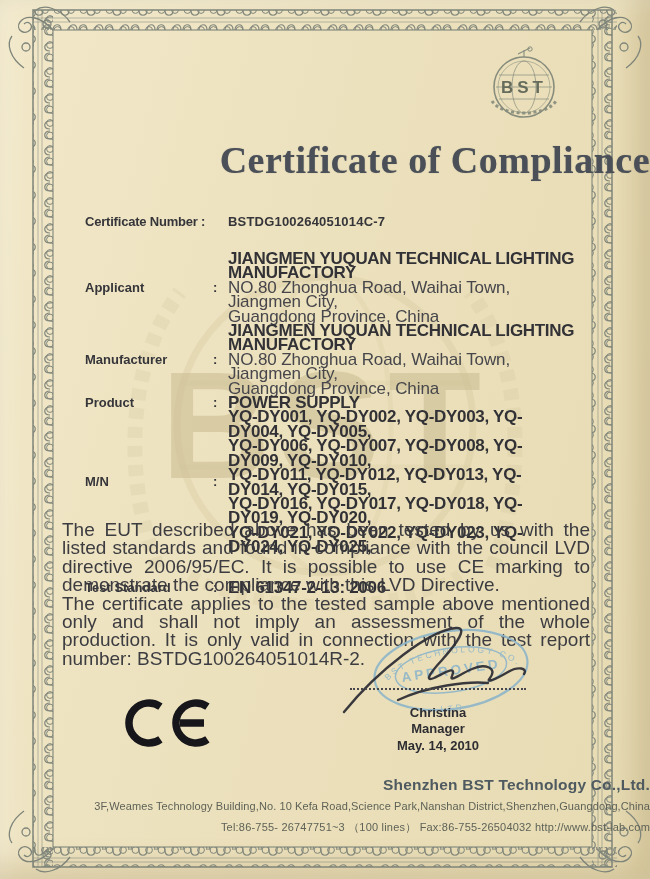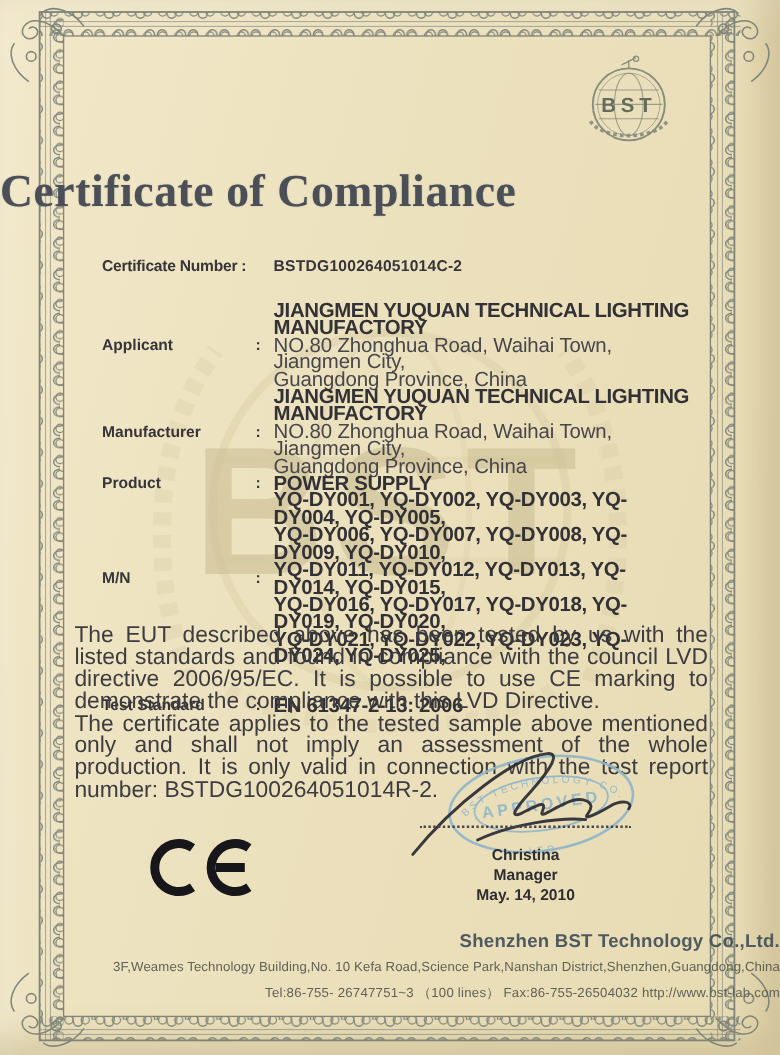--- a/index.html
+++ b/index.html
@@ -11,21 +11,21 @@
   .page{
     position:relative;width:650px;height:879px;overflow:hidden;
     background:linear-gradient(105deg,#f2e8c9 0%,#ece1bd 45%,#e7dbb3 100%);
     box-shadow:inset -14px -10px 30px rgba(140,115,60,.28), inset 8px 6px 22px rgba(255,255,246,.35);
   }
   svg{display:block;}
   .abs{position:absolute;}
   
   .title{
     position:absolute;top:138px;left:0;width:100%;
-    text-align:left;margin:0;
+    text-align:right;margin:0;
     font-family:"Liberation Serif", serif;
     font-size:38px;font-weight:bold;color:#4b5058;
     letter-spacing:.5px;
     text-shadow:0 0 1px rgba(75,80,88,.45);
   }
   
   .content{position:absolute;left:85px;top:214px;width:490px;color:#35353a;}
   .certrow{display:flex;margin-bottom:23px;}
   .certrow .clabel{width:143px;font-size:13px;font-weight:bold;letter-spacing:-.2px;}
   .certrow .cvalue{font-size:13px;font-weight:bold;letter-spacing:.2px;}
@@ -140,21 +140,21 @@
       <path d="M14 56 C24 72 68 72 78 56" stroke-width="3" stroke-dasharray="3 2.6" opacity="0.9"></path>
     </g>
     <text x="46" y="48" text-anchor="middle" font-family="Liberation Sans, sans-serif" font-size="17" font-weight="bold" letter-spacing="4" fill="#666c5d">BST</text>
   </svg>
 
   <h1 class="title">Certificate of Compliance</h1>
 
   <div class="content">
     <div class="certrow">
       <span class="clabel">Certificate Number :</span>
-      <span class="cvalue">BSTDG100264051014C-2</span>
+      <span class="cvalue">BSTDG100264051014C-7</span>
     </div>
 
     <div class="frow">
       <div class="flabel">Applicant</div>
       <div class="fcolon">:</div>
       <div class="fvalue">
         <div class="vline strong">JIANGMEN YUQUAN TECHNICAL LIGHTING MANUFACTORY</div>
         <div class="vline">NO.80 Zhonghua Road, Waihai Town, Jiangmen City,</div>
         <div class="vline">Guangdong Province, China</div>
       </div>

